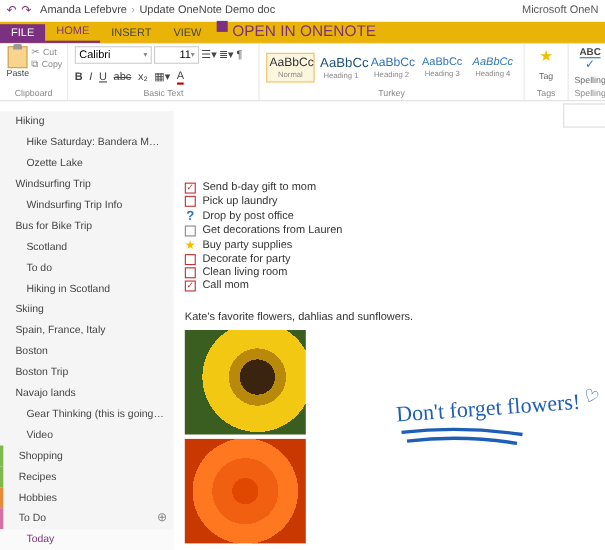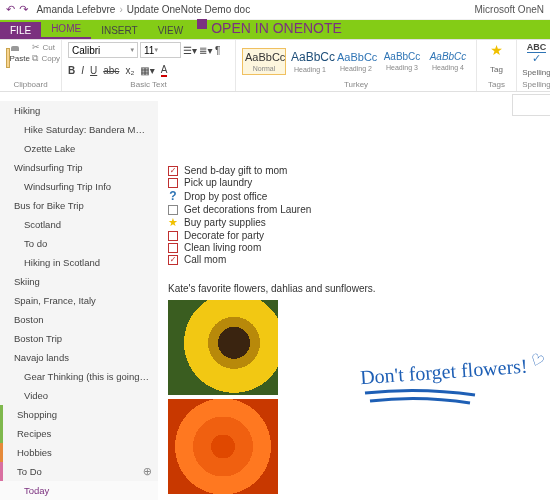--- a/index.html
+++ b/index.html
@@ -4,44 +4,44 @@
 <style>
 * { margin: 0; padding: 0; box-sizing: border-box; font-family: "Segoe UI", sans-serif; }
 body { width: 550px; height: 500px; overflow: hidden; background: #fff; font-size: 10px; }
 
 .titlebar { height: 20px; background: #fff; display: flex; align-items: center; padding: 0 6px; color: #444; font-size: 10px; border-bottom: 1px solid #f0f0f0; }
 .titlebar .qat { display: flex; gap: 4px; margin-right: 8px; align-items: center; }
 .titlebar .qat span { color: #7b317f; font-size: 11px; }
 .titlebar .bc-sep { color: #aaa; margin: 0 4px; }
 .titlebar .apptext { margin-left: auto; color: #555; }
 
-.tabs { height: 20px; display: flex; align-items: flex-end; background: #84cc16; padding-left: 0; border-bottom: 1px solid #e0e0e0; }
+.tabs { height: 20px; display: flex; align-items: flex-end; background: #eab308; padding-left: 0; border-bottom: 1px solid #e0e0e0; }
 .tab { padding: 3px 10px; font-size: 10px; color: #444; cursor: pointer; }
 .tab.file { background: #7b317f; color: #fff; }
 .tab.home { border-bottom: 2px solid #7b317f; color: #7b317f; font-weight: 500; }
 .tab.onenote { color: #7b317f; font-size: 14px; padding-left: 18px; position: relative; }
 .tab.onenote::before { content: ""; position: absolute; left: 4px; top: 2px; width: 10px; height: 10px; background: #7b317f; }
 
 .ribbon { height: 52px; display: flex; background: #fff; border-bottom: 1px solid #e0e0e0; }
 .group { border-right: 1px solid #e8e8e8; padding: 2px 6px; display: flex; flex-direction: column; justify-content: space-between; }
 .group .gl { font-size: 8px; color: #888; text-align: center; }
 .clip { width: 62px; }
 .paste { display: flex; gap: 2px; }
-.paste .pbtn { width: 24px; height: 32px; display: flex; flex-direction: row; align-items: center; font-size: 8px; color: #444; }
+.paste .pbtn { width: 24px; height: 32px; display: flex; flex-direction: column; align-items: center; font-size: 8px; color: #444; }
 .paste .picon { width: 18px; height: 20px; background: #f8d48f; border: 1px solid #c9a44f; position: relative; }
 .paste .picon::before { content: ""; position: absolute; top: -3px; left: 4px; width: 8px; height: 5px; background: #999; border-radius: 2px 2px 0 0; }
 .smallbtns { display: flex; flex-direction: column; gap: 1px; font-size: 8px; color: #888; }
 .smallbtns div { display: flex; align-items: center; gap: 3px; }
 .scissors::before { content: "✂"; font-size: 9px; }
 .copy::before { content: "⧉"; font-size: 9px; }
 
 .basictext { flex: 0 0 170px; }
 .fontrow { display: flex; gap: 2px; align-items: center; margin-bottom: 2px; }
 .fontname { width: 70px; height: 16px; border: 1px solid #ccc; font-size: 10px; padding: 0 3px; display: flex; align-items: center; justify-content: space-between; }
-.fontsize { width: 41px; height: 16px; border: 1px solid #ccc; font-size: 10px; padding: 0 3px; display: flex; align-items: center; justify-content: flex-start; }
+.fontsize { width: 41px; height: 16px; border: 1px solid #ccc; font-size: 10px; padding: 0 3px; display: flex; align-items: center; justify-content: flex-end; }
 .chev { font-size: 7px; color: #888; }
 .bulleticon, .numicon, .headingicon { width: 14px; height: 14px; color: #444; font-size: 10px; display: flex; align-items: center; }
 .fmtrow { display: flex; gap: 6px; align-items: center; font-size: 10px; color: #444; }
 .fmtrow b { font-weight: bold; }
 .fmtrow i { font-style: italic; }
 .fmtrow u { text-decoration: underline; }
 
 .styles { flex: 1; display: flex; flex-direction: column; }
 .stylelist { display: flex; gap: 2px; flex: 1; align-items: center; }
 .styleitem { width: 44px; border: 1px solid transparent; padding: 2px; text-align: center; font-size: 7px; color: #888; }

